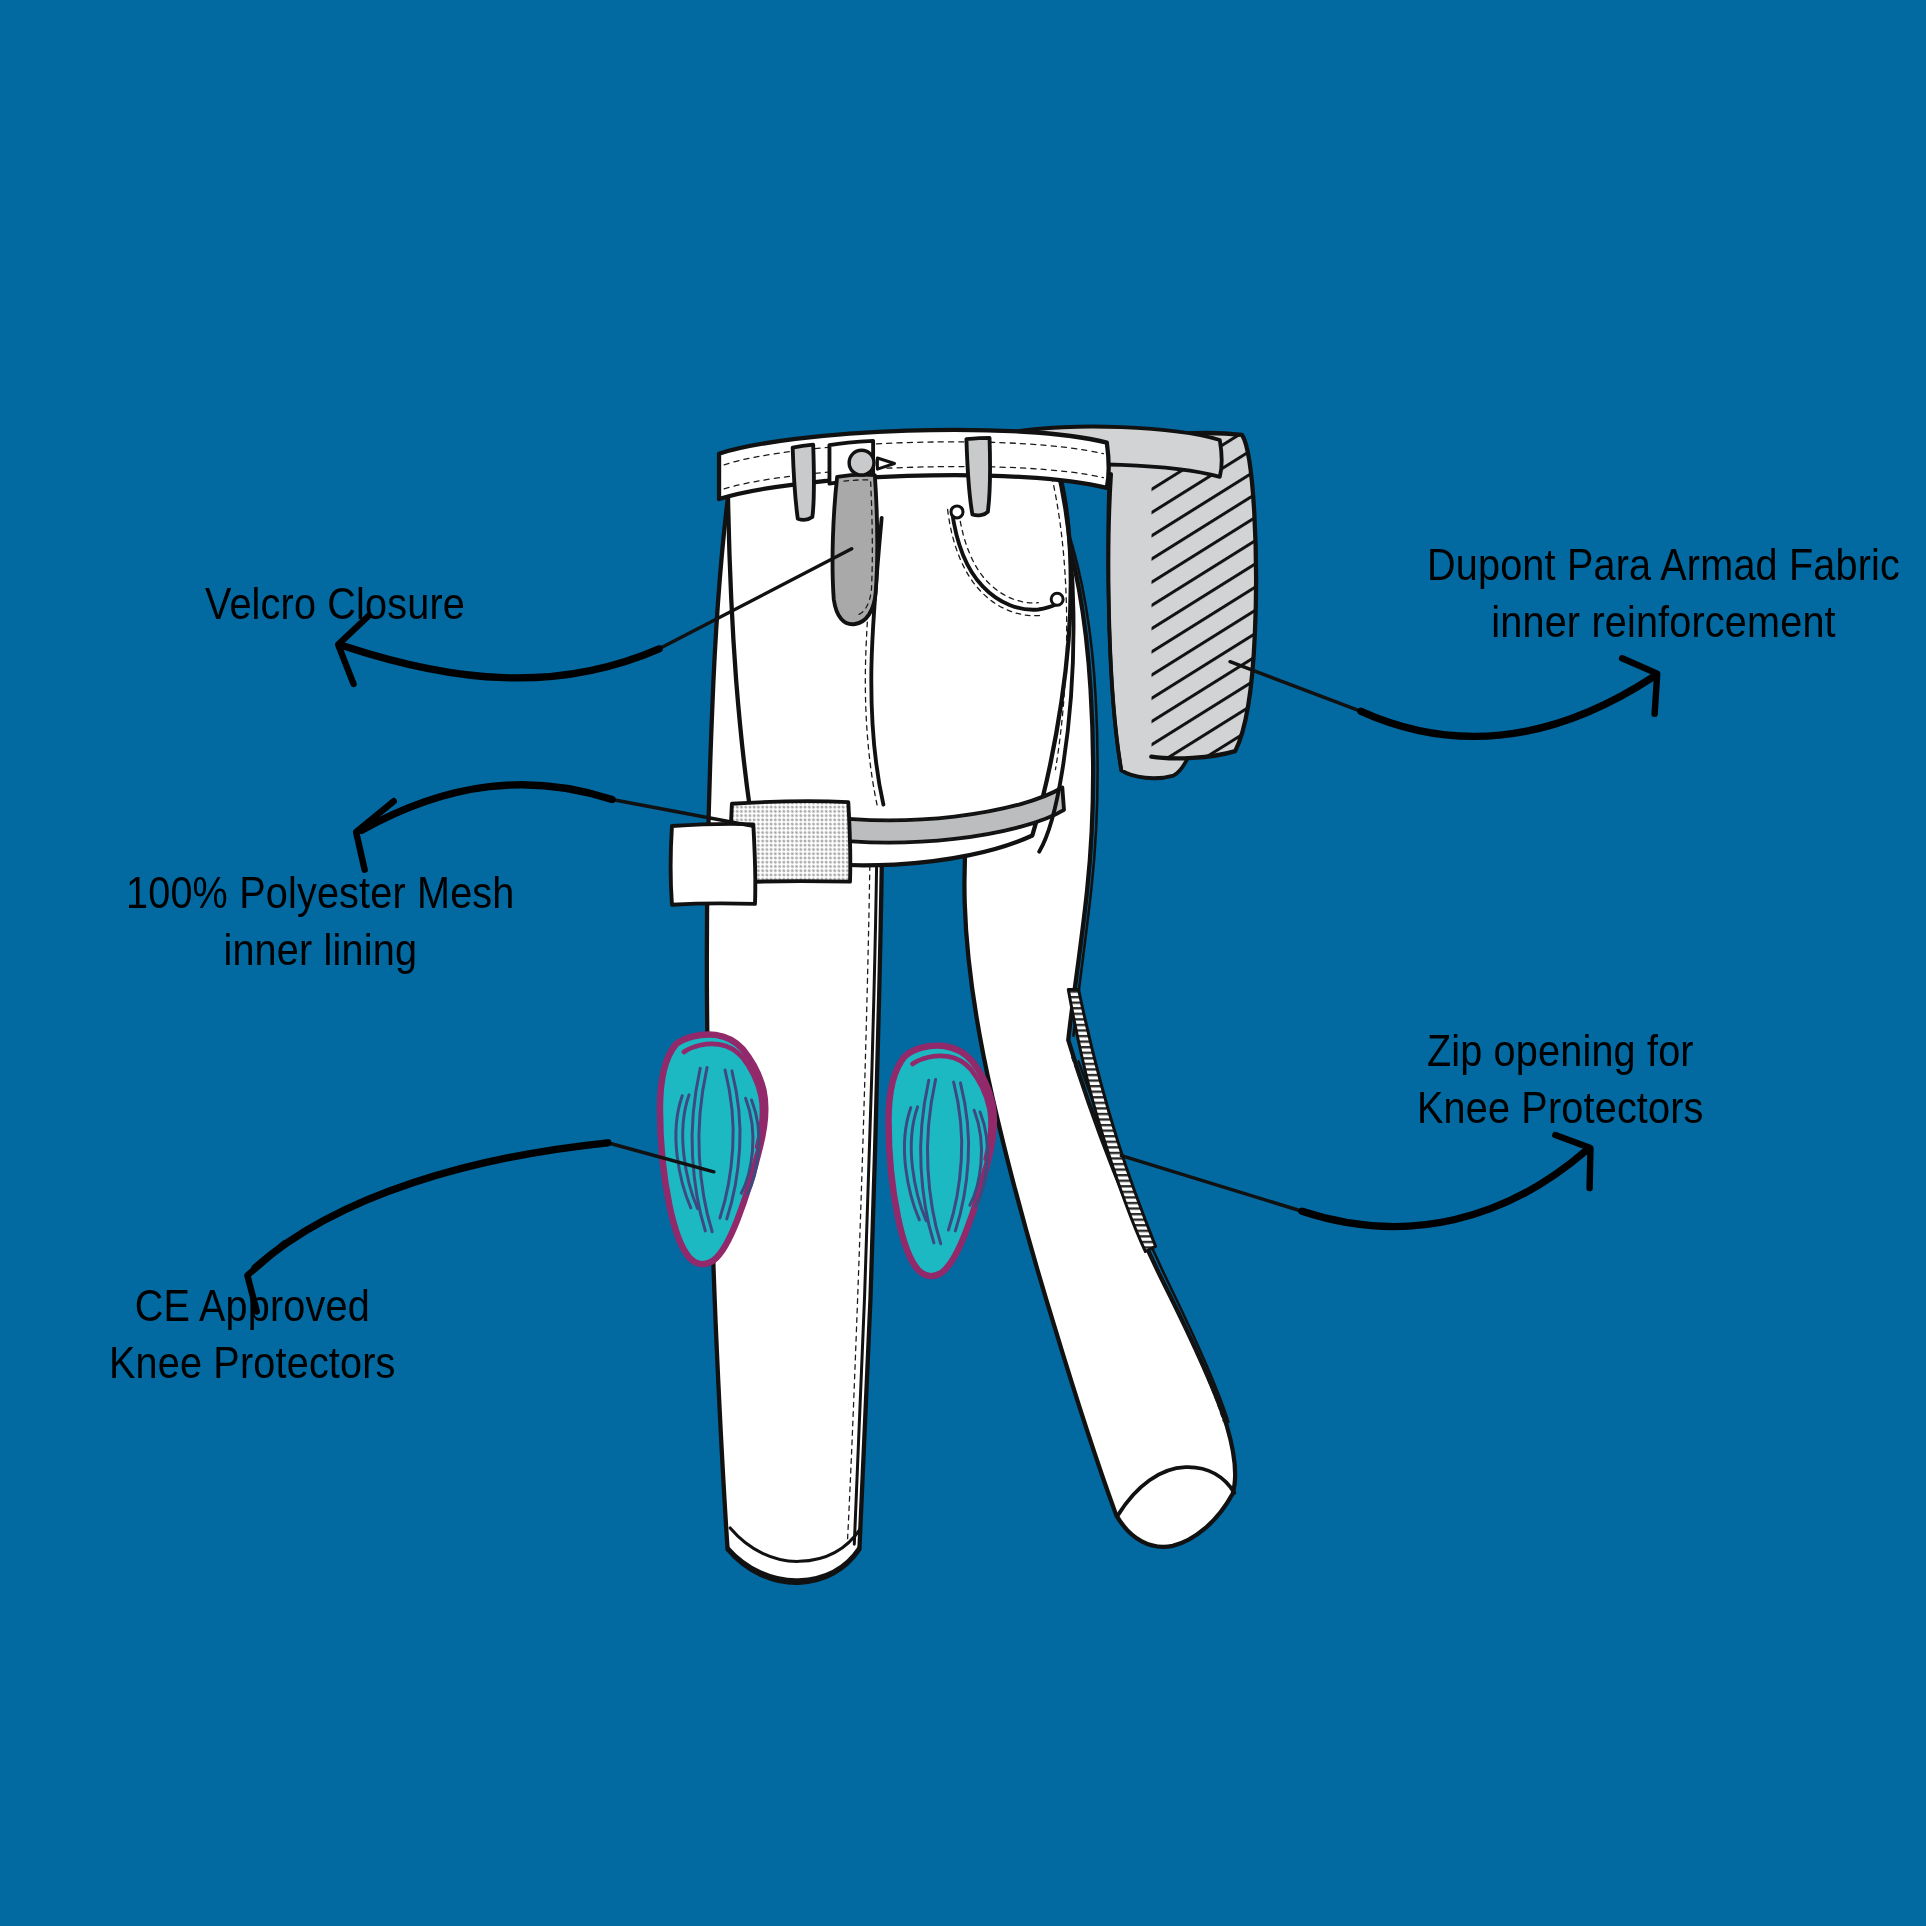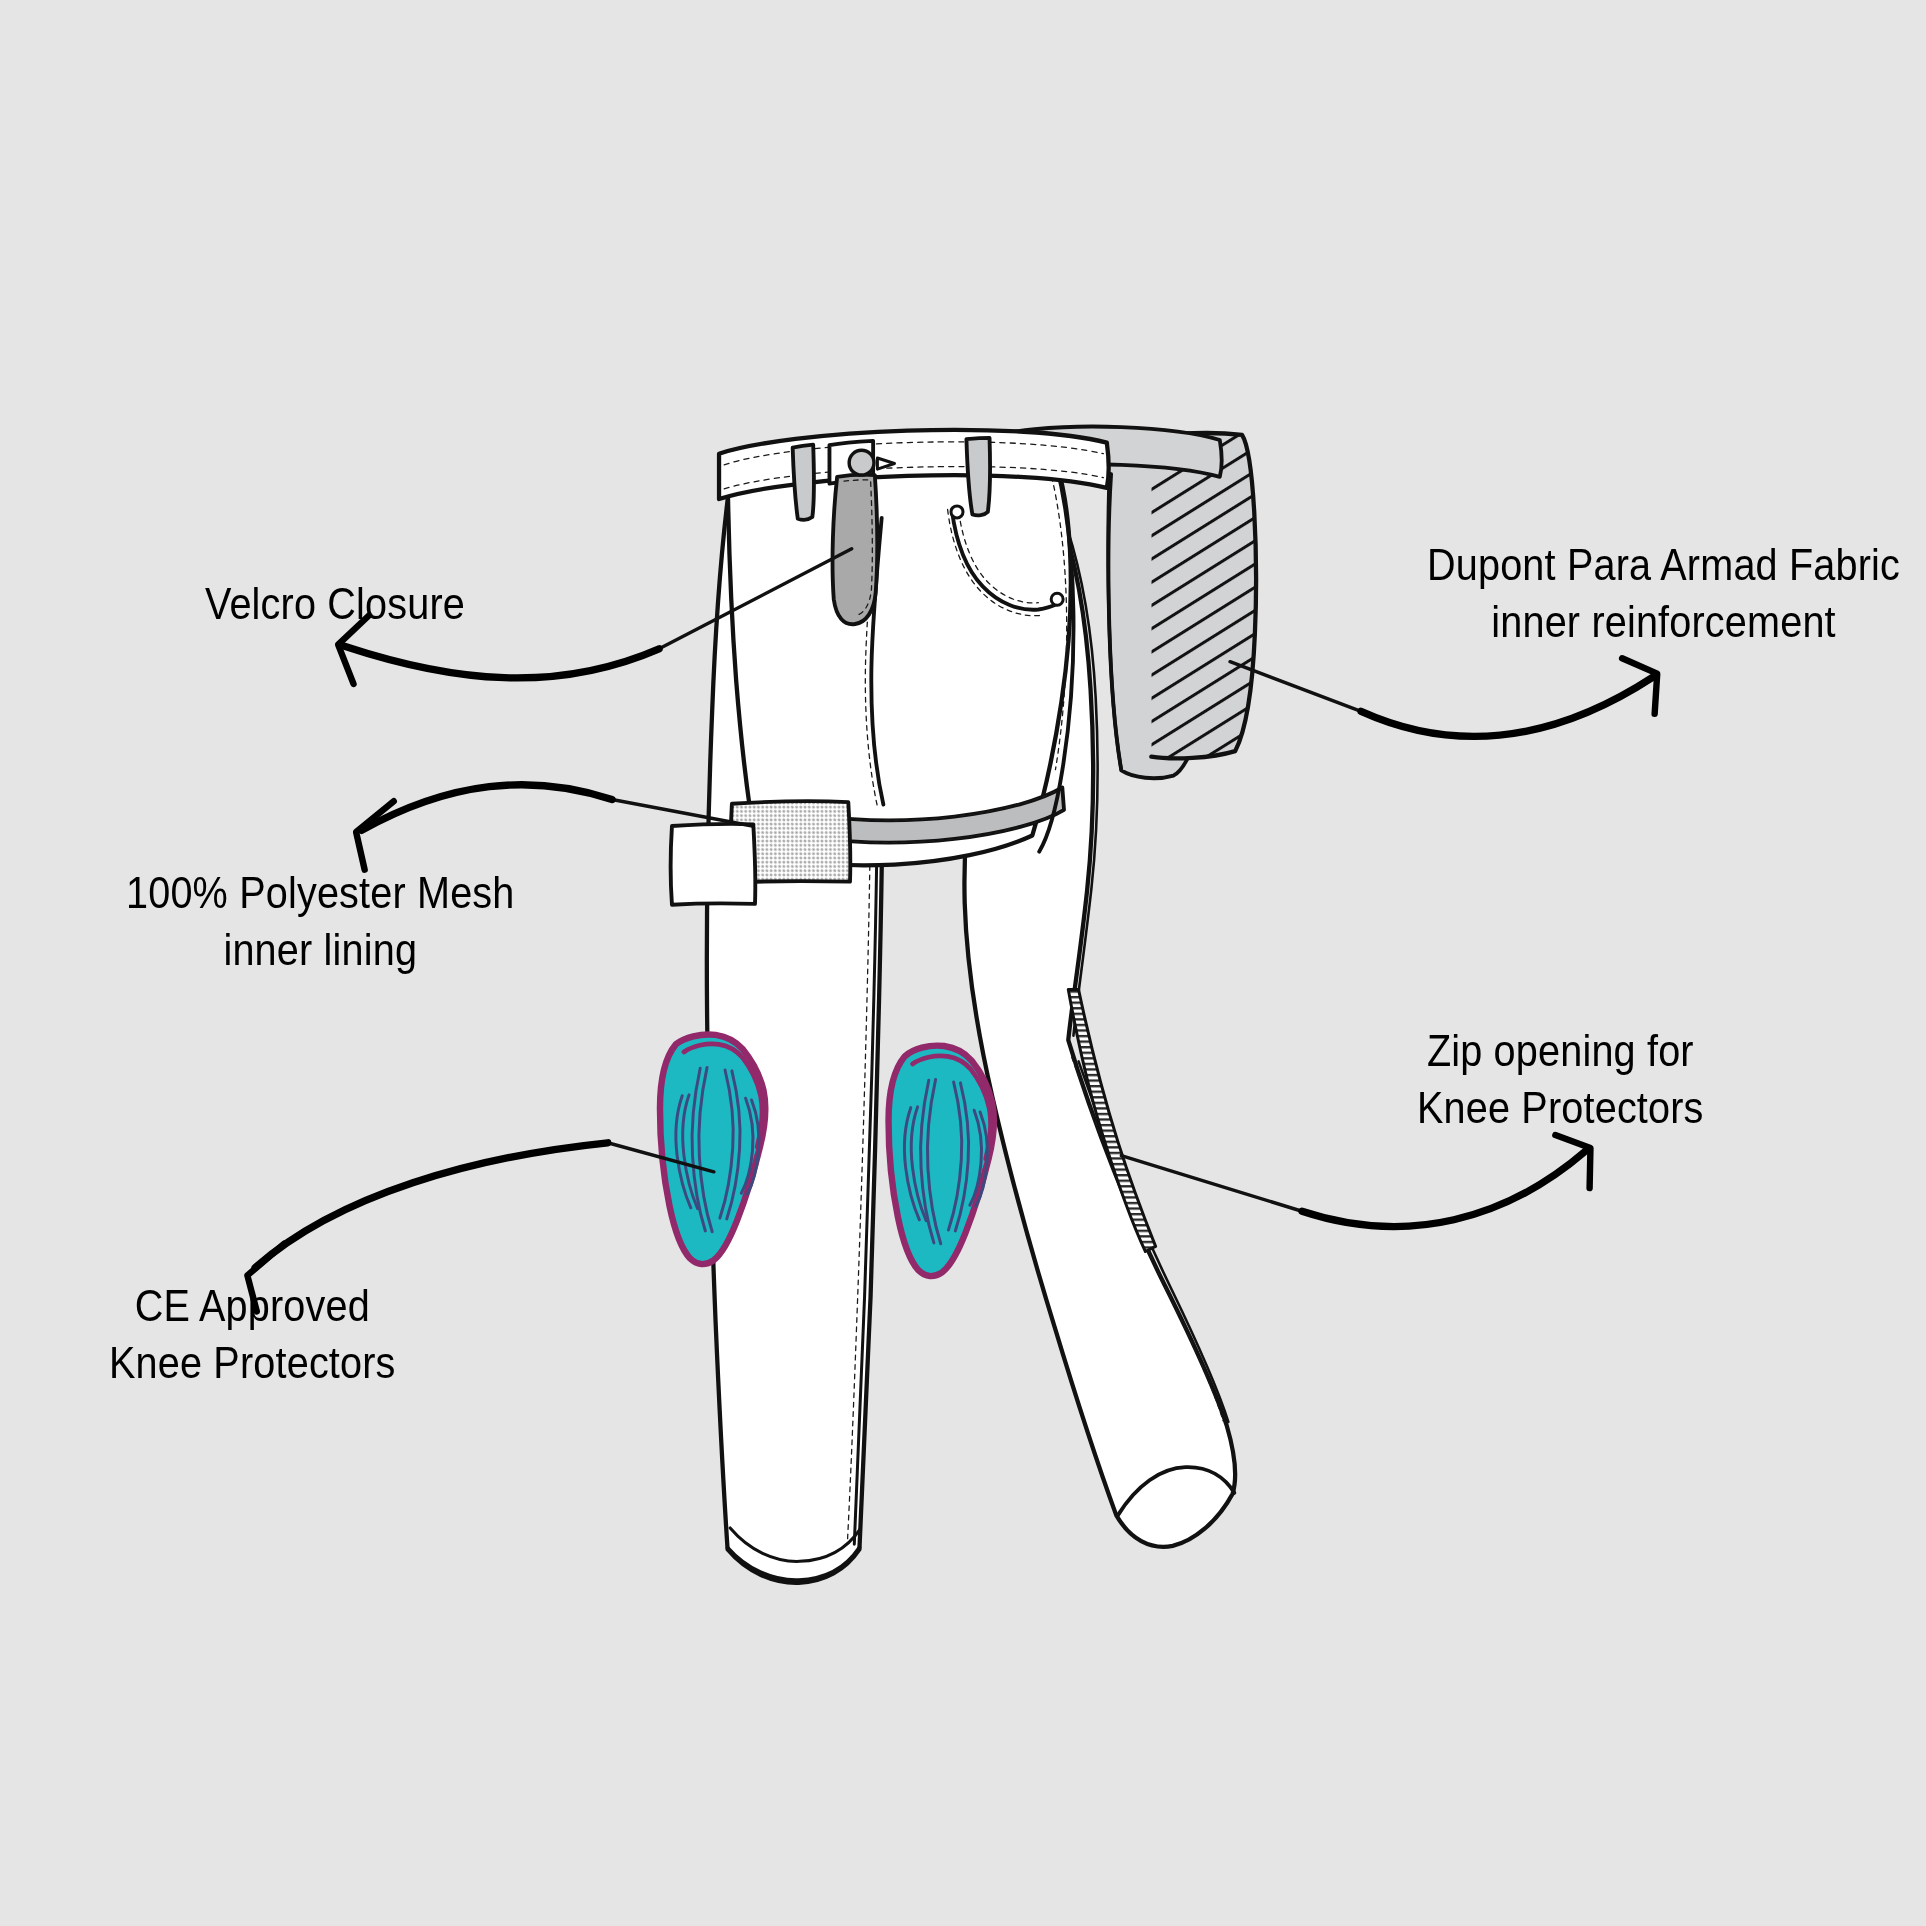--- a/index.html
+++ b/index.html
@@ -13,21 +13,21 @@
     height: 1926px;
     position: relative;
     overflow: hidden;
     font-family: "Liberation Sans", sans-serif;
   }
   #stage {
     position: absolute;
     left: 0; top: 0;
     width: 1926px;
     height: 1926px;
-    background: #e5e5e5;
+    background: #0369a1;
   }
   svg.diagram {
     position: absolute;
     left: 0; top: 0;
     width: 1926px;
     height: 1926px;
     display: block;
   }
   .callout-label {
     position: absolute;

